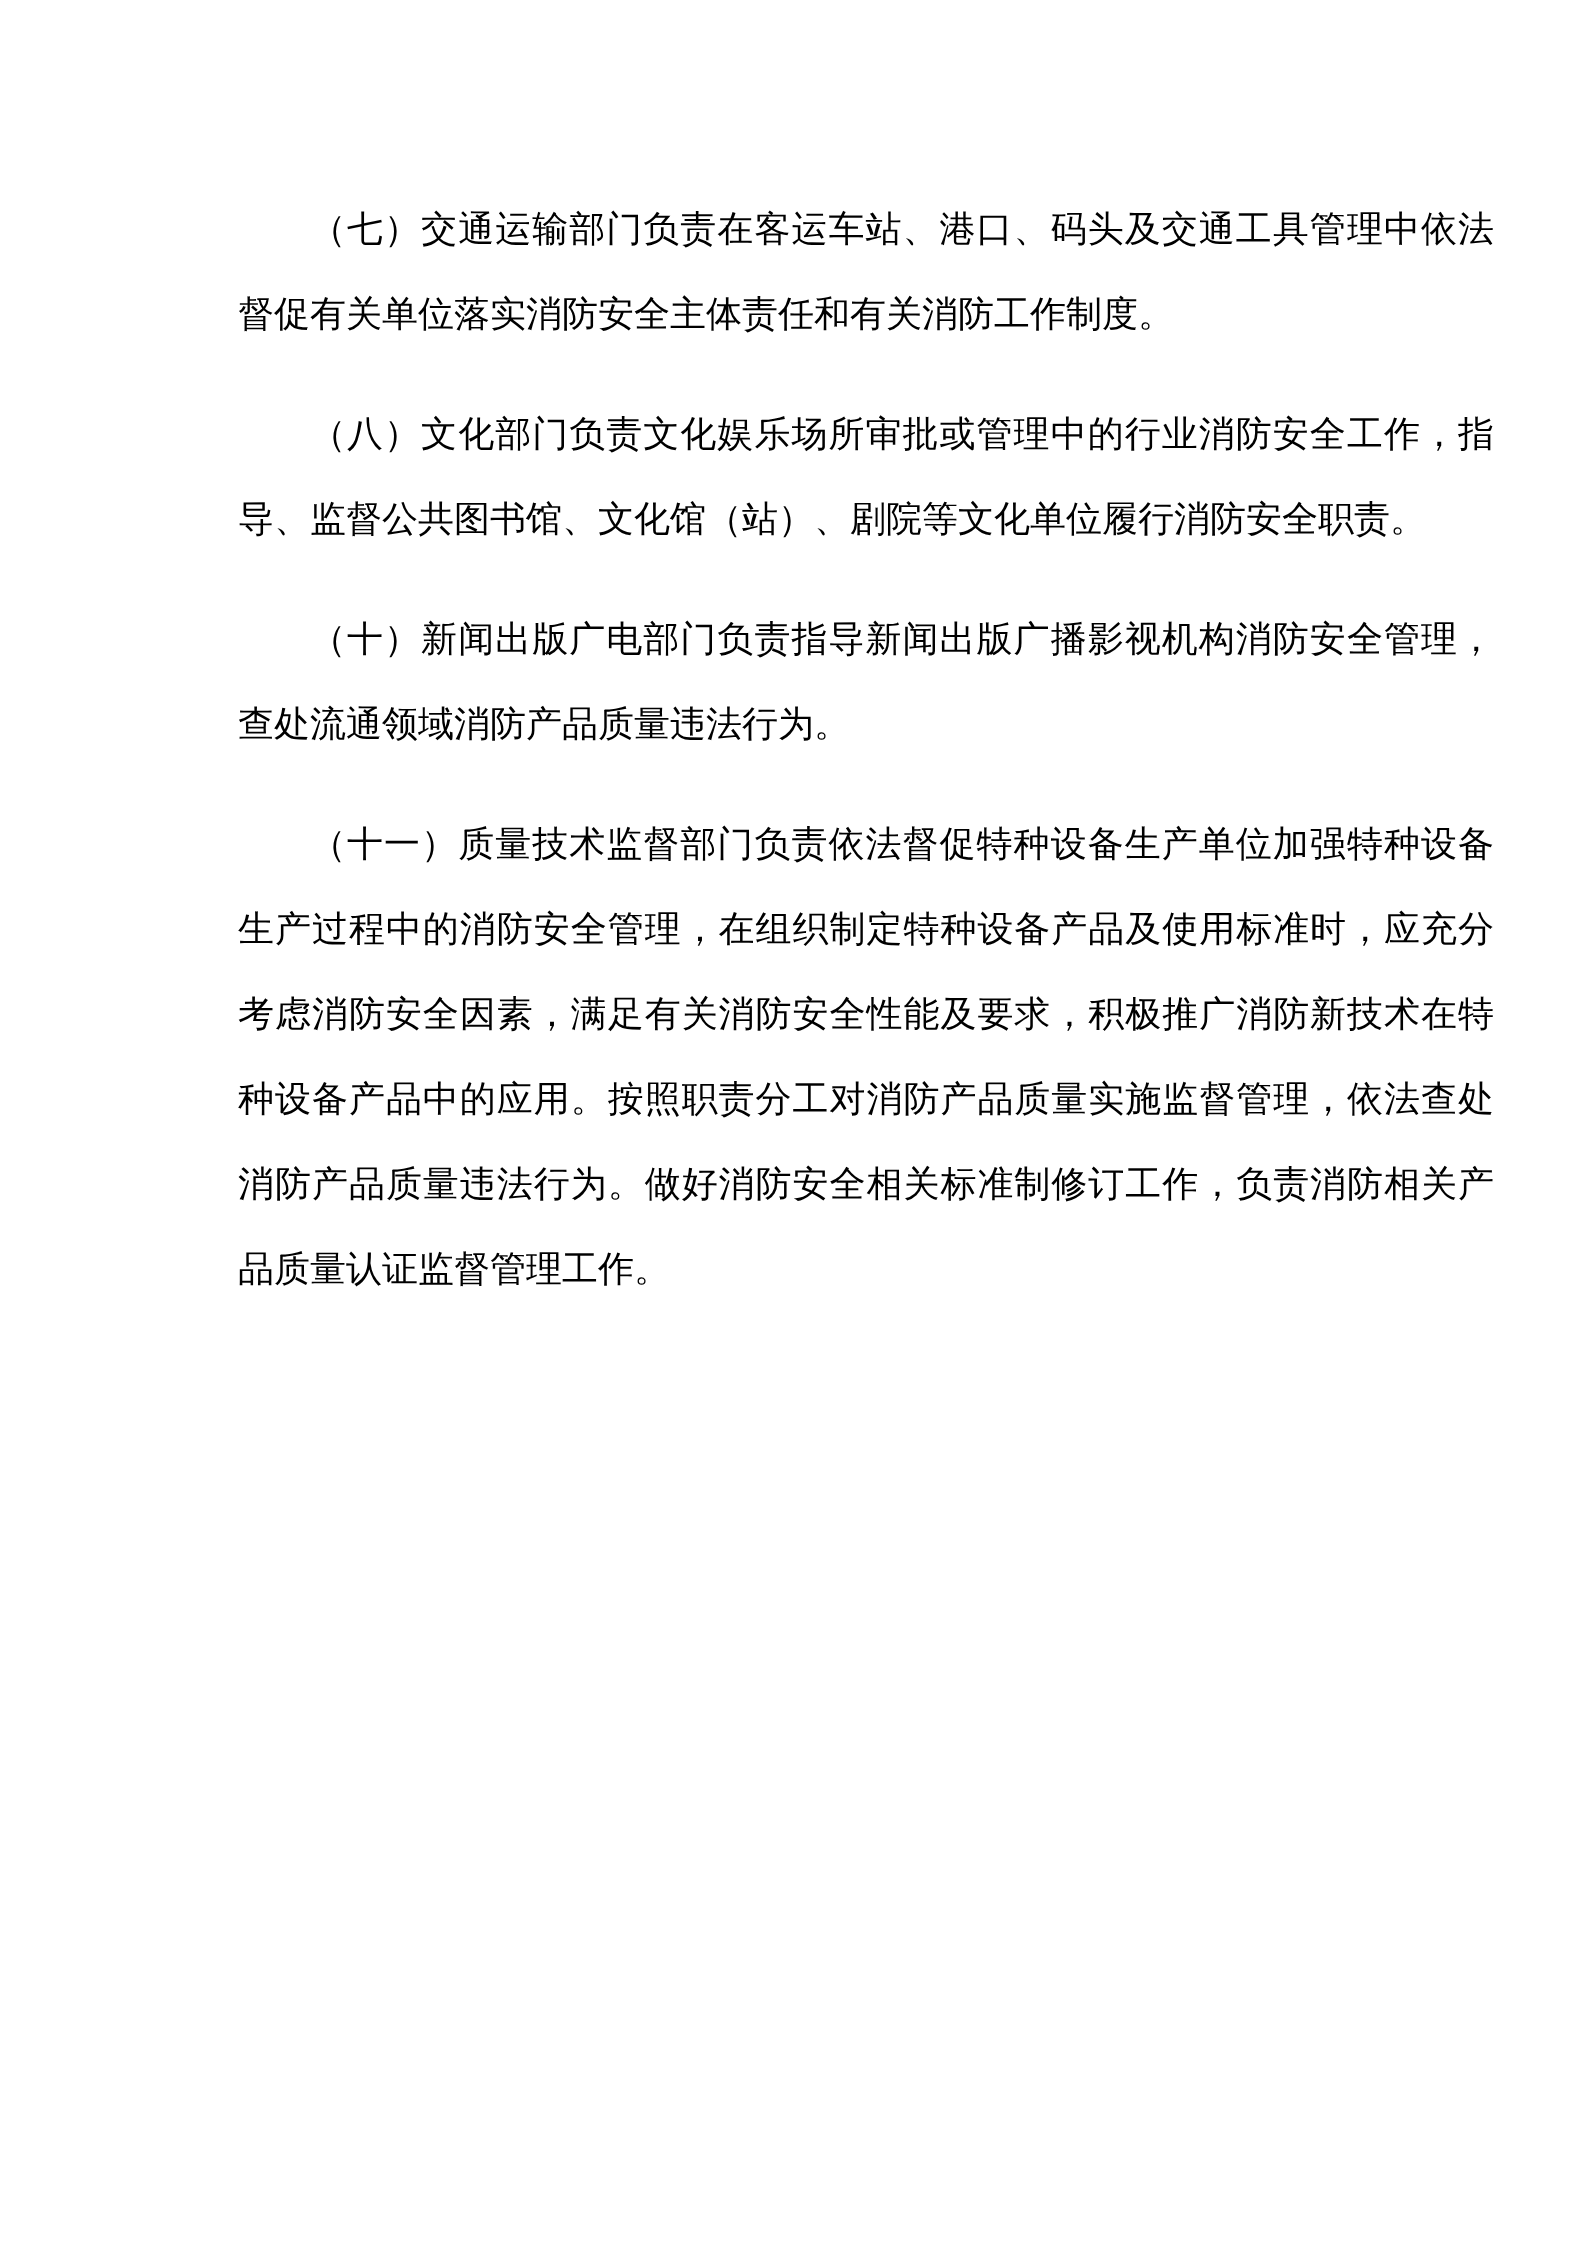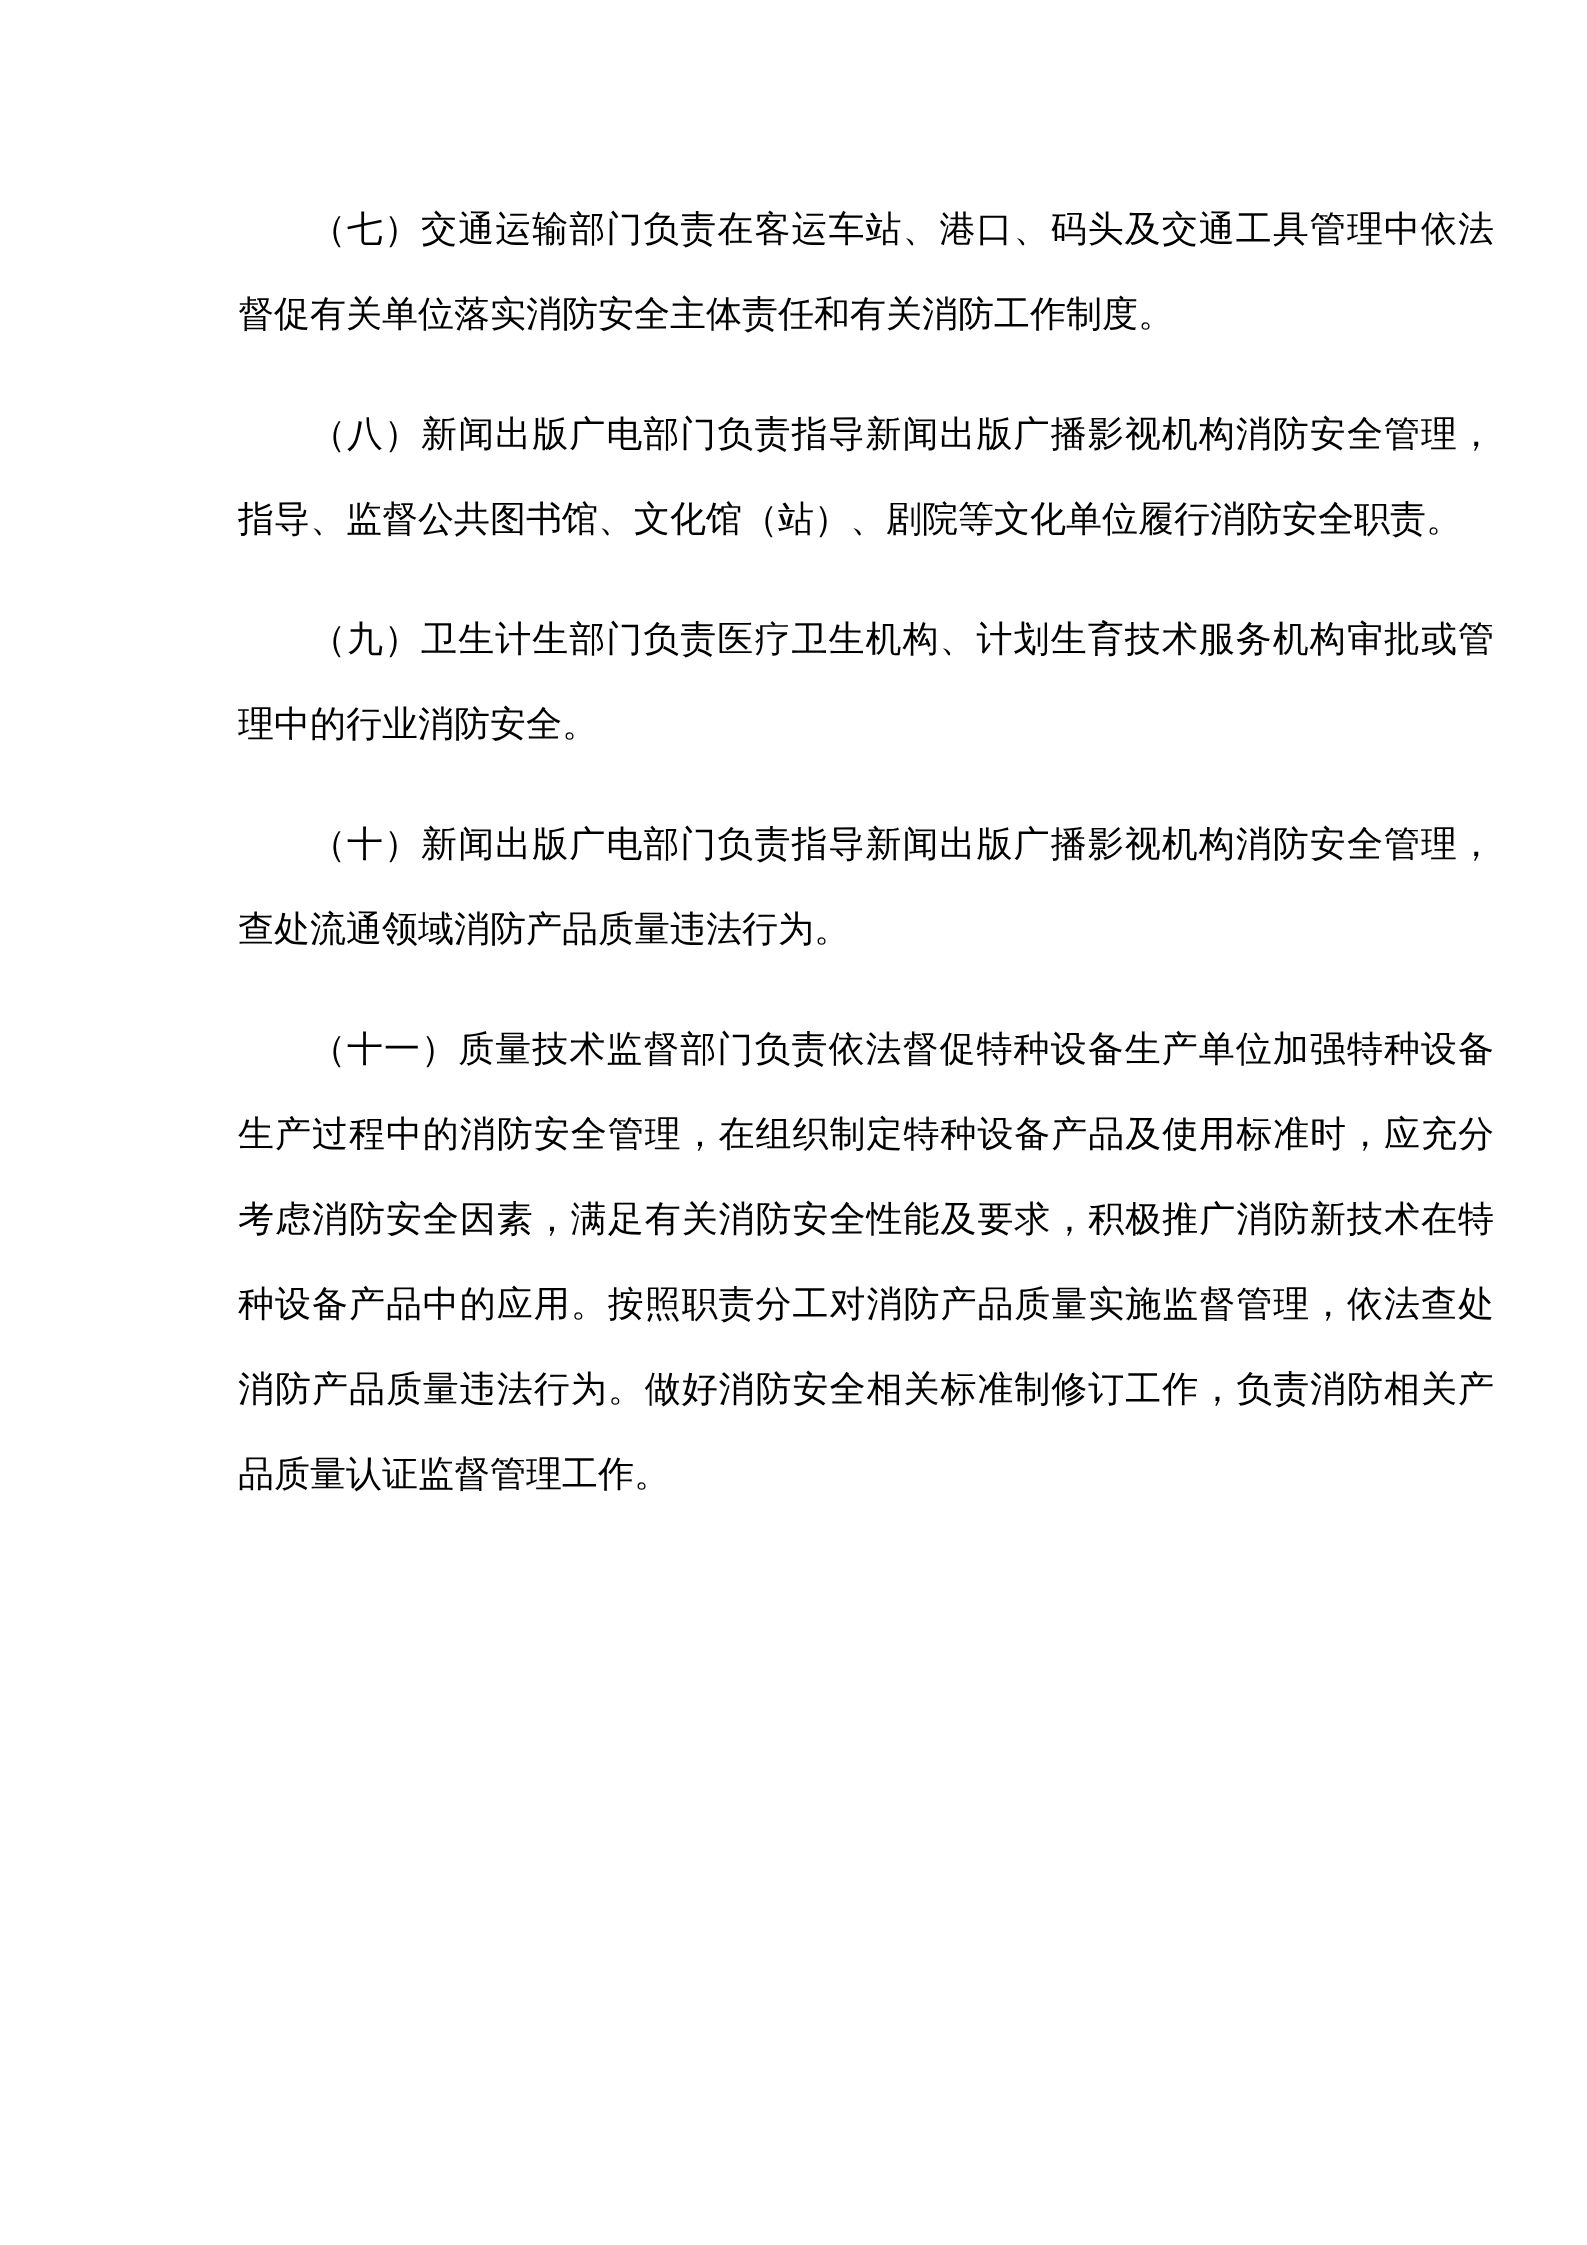--- a/index.html
+++ b/index.html
@@ -33,18 +33,17 @@
   .para:last-child {
     margin-bottom: 0;
   }
 </style>
 </head>
 <body>
 
 <div class="page">
   <div class="content">
     <p class="para">（七）交通运输部门负责在客运车站、港口、码头及交通工具管理中依法督促有关单位落实消防安全主体责任和有关消防工作制度。</p>
-    <p class="para">（八）新闻出版广电部门负责指导新闻出版广播影视机构消防安全管理，指导、监督公共图书馆、文化馆（站）、剧院等文化单位履行消防安全职责。</p>
-    <p class="para">（九）卫生计生部门负责医疗卫生机构、计划生育技术服务机构审批或管理中的行业消防安全。</p>
+    <p class="para">（八）文化部门负责文化娱乐场所审批或管理中的行业消防安全工作，指导、监督公共图书馆、文化馆（站）、剧院等文化单位履行消防安全职责。</p>
     <p class="para">（十）新闻出版广电部门负责指导新闻出版广播影视机构消防安全管理，查处流通领域消防产品质量违法行为。</p>
     <p class="para">（十一）质量技术监督部门负责依法督促特种设备生产单位加强特种设备生产过程中的消防安全管理，在组织制定特种设备产品及使用标准时，应充分考虑消防安全因素，满足有关消防安全性能及要求，积极推广消防新技术在特种设备产品中的应用。按照职责分工对消防产品质量实施监督管理，依法查处消防产品质量违法行为。做好消防安全相关标准制修订工作，负责消防相关产品质量认证监督管理工作。</p>
   </div>
 </div>
 
 </body></html>

